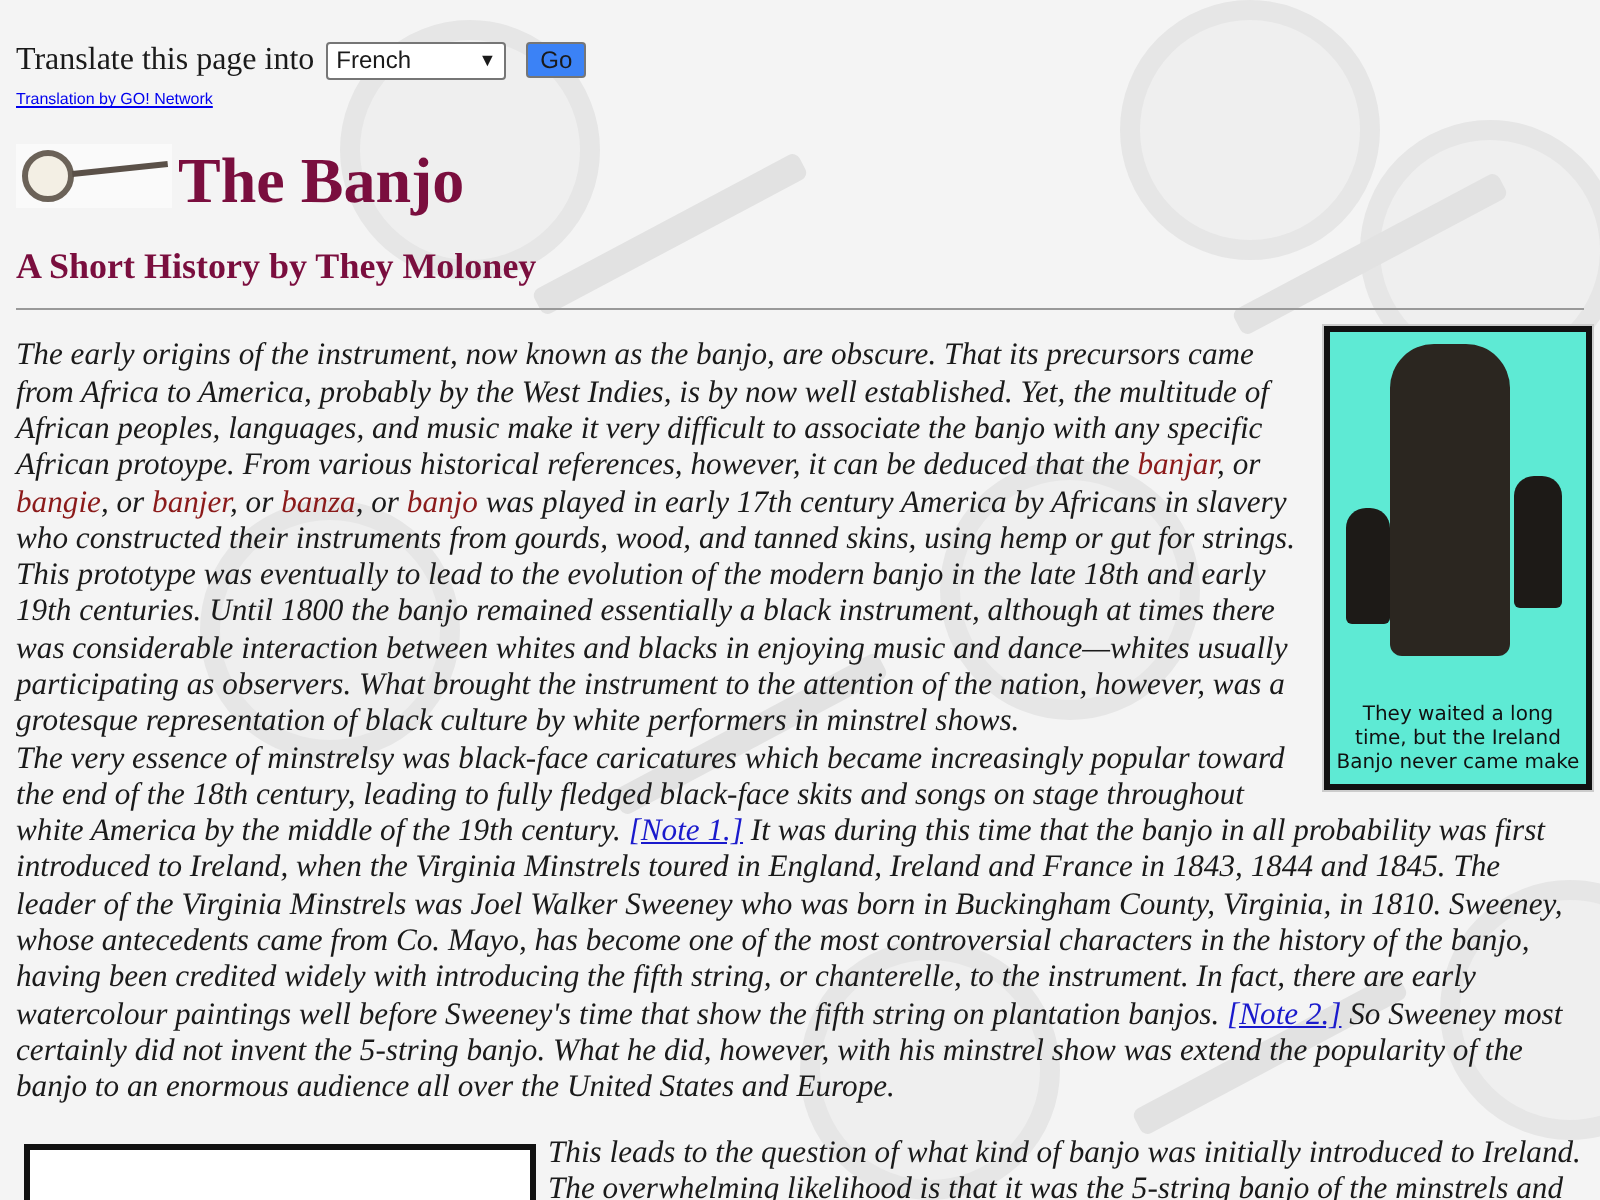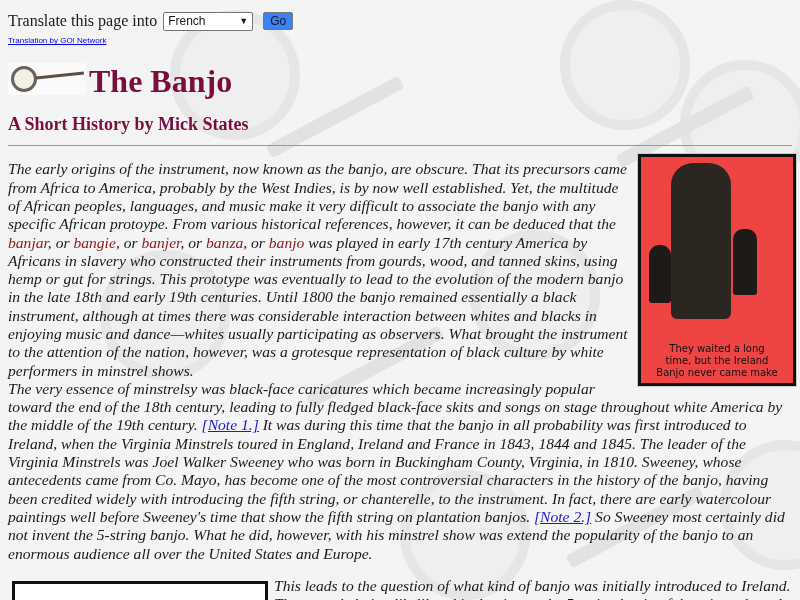--- a/index.html
+++ b/index.html
@@ -15,21 +15,21 @@
   .bg .ring {
     position: absolute; width: 110px; height: 110px; border-radius: 50%;
     border: 10px solid #e6e6e6; background: #efefef;
   }
   .bg .neck {
     position: absolute; height: 14px; width: 150px; background: #e2e2e2;
     transform: rotate(-28deg); border-radius: 4px;
   }
   .page { position: relative; z-index: 1; padding: 0 8px; }
 
-  .translate-bar { padding-top: 10px; font-size: 16px; line-height: 20px; }
+  .translate-bar { padding-top: 20px; font-size: 16px; line-height: 20px; }
   .translate-bar .lbl { vertical-align: middle; }
   .translate-select {
     display: inline-block; vertical-align: middle; width: 80px; height: 17px;
     border: 1px solid #767676; border-radius: 2px; background: #fff;
     font-family: "Liberation Sans", sans-serif; font-size: 12px; line-height: 17px;
     padding: 0 4px; position: relative; margin-left: 2px; box-sizing: content-box;
   }
   .translate-select .arrow { position: absolute; right: 4px; top: 0; font-size: 9px; }
   .go-btn {
     display: inline-block; vertical-align: middle; margin-left: 6px;
@@ -64,22 +64,22 @@
   }
   hr.rule { border: 0; border-top: 1px solid #999; margin: 10px 0 0 0; }
 
   p { margin: 0; line-height: 18.3px; font-size: 15.6px; font-style: italic; }
   .p1 { margin-top: 14px; }
   .p2 { margin-top: 0; }
   .term { color: #8b1a1a; }
   a.note { color: #1a1acc; text-decoration: underline; }
 
   .fig-right {
-    float: right; width: 158px; height: 232px; margin: 8px -4px 4px 8px;
-    background: #ef4444; border: 3px solid #111; box-sizing: border-box;
+    float: right; width: 134px; height: 232px; margin: 8px -4px 4px 8px;
+    background: #5eead4; border: 3px solid #111; box-sizing: border-box;
     position: relative; outline: 1px solid #ccc;
   }
   .fig-right .coat {
     position: absolute; left: 30px; top: 6px; width: 60px; height: 156px;
     background: #2b2620; border-radius: 22px 22px 6px 6px;
   }
   .fig-right .kid1 { position: absolute; left: 8px; top: 88px; width: 22px; height: 58px; background: #1d1a17; border-radius: 10px 10px 3px 3px; }
   .fig-right .kid2 { position: absolute; left: 92px; top: 72px; width: 24px; height: 66px; background: #1d1a17; border-radius: 10px 10px 3px 3px; }
   .fig-right .caption {
     position: absolute; left: 0; right: 0; bottom: 4px; text-align: center;
@@ -122,21 +122,21 @@
     <a class="credit">Translation by GO! Network</a>
   </div>
 
   <div class="title-row">
     <div class="banjo-img">
       <div class="pot"></div>
         <div class="shaft"></div>
     </div>
     <h1>The Banjo</h1>
   </div>
-  <h2>A Short History by Mick States</h2>
+  <h2>A Short History by They Moloney</h2>
   <hr class="rule">
 
   <div class="fig-right">
     <div class="coat"></div>
       <div class="kid1"></div>
       <div class="kid2"></div>
     <div class="caption">
       <div>They waited a long</div>
       <div>time, but the Ireland</div>
       <div>Banjo never came make</div>

